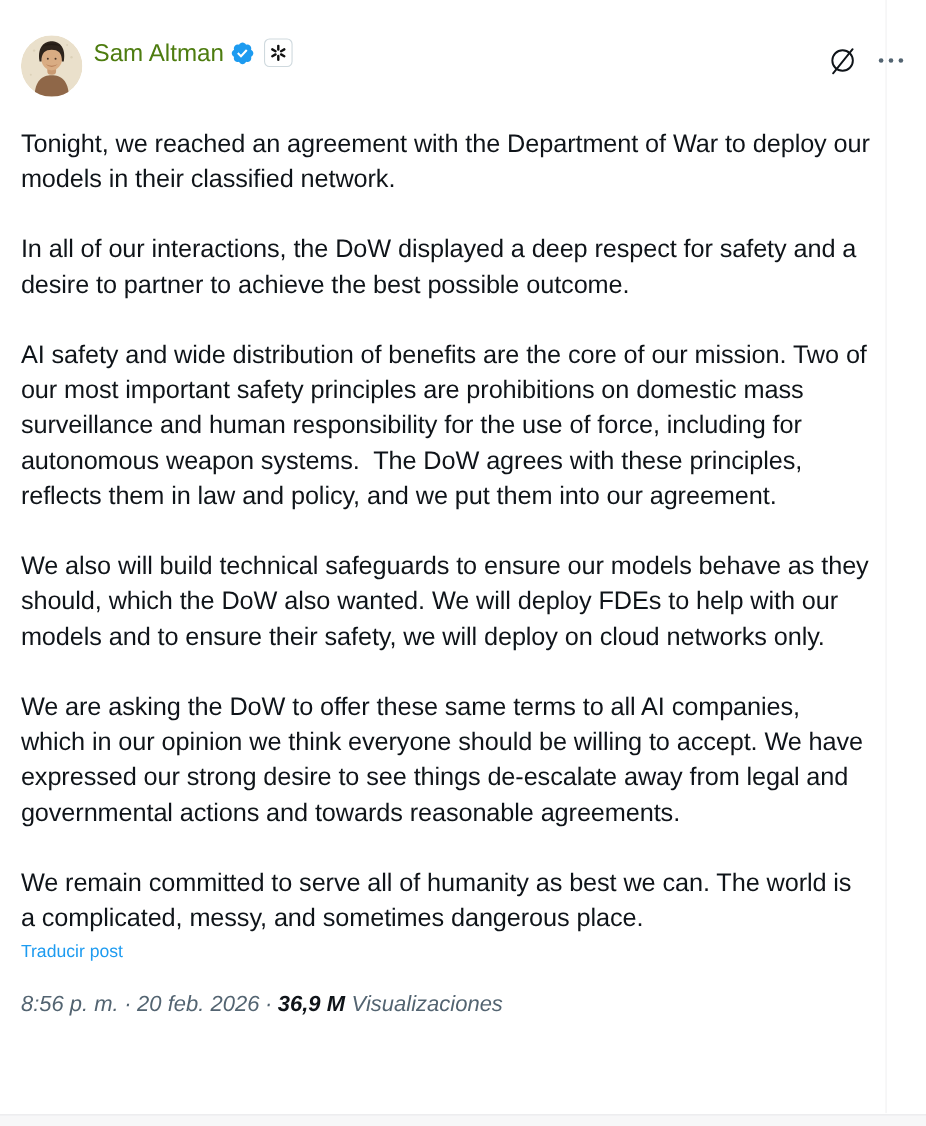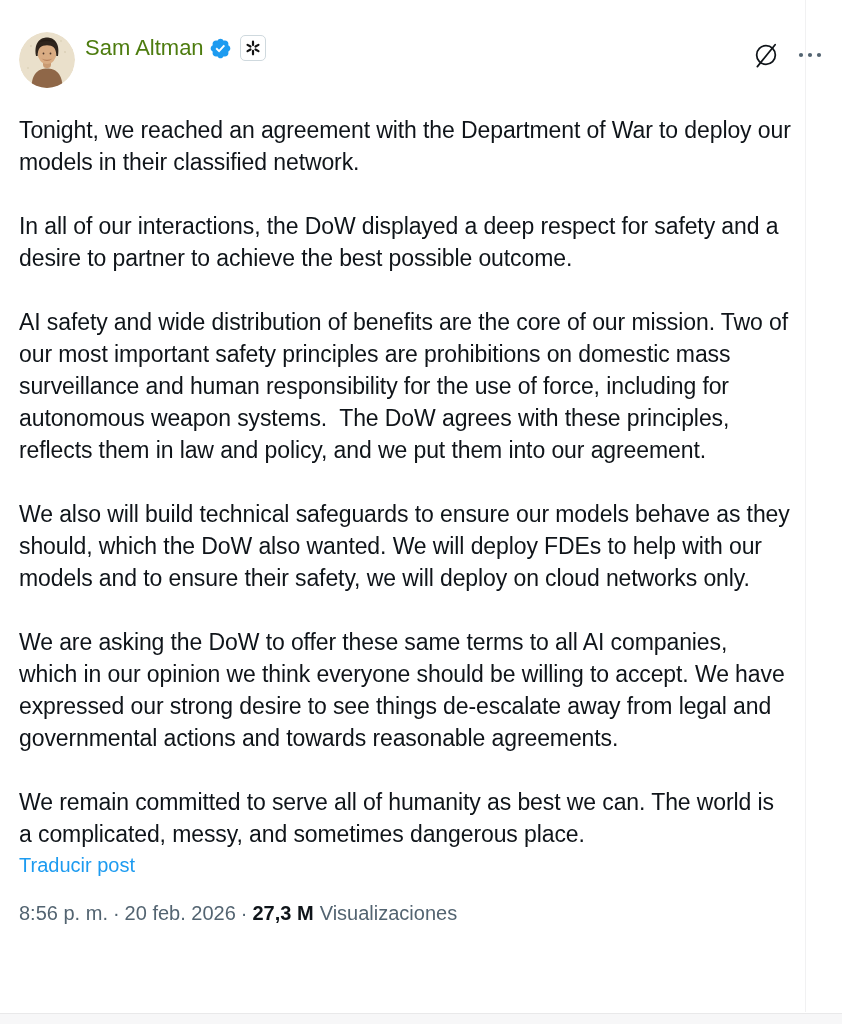--- a/index.html
+++ b/index.html
@@ -44,29 +44,29 @@
     margin:26px 15px 0 19px;
     max-width:772px;
     font-size:23px; line-height:32px;
     letter-spacing:-0.1px;
     color:#0f1419;
     white-space:pre-wrap;
   }
   .translate-link {
     display:inline-block;
     margin:3px 19px 0 19px;
-    font-size:20px; line-height:25px;
+    font-size:16px; line-height:25px;
     color:#1d9bf0; text-decoration:none; cursor:pointer;
   }
   
   .tweet-meta {
     margin:23px 19px 0 19px;
     font-size:20px; line-height:25px;
     color:#536471;
-    display:flex; align-items:baseline;
+    display:flex; align-items:baseline;font-style:italic;
   }
   .meta-sep { margin:0 5px; }
   .views-count { color:#0f1419; font-weight:700; }
   .views-label { margin-left:6px; }
   
   .column-border {
     position:absolute; top:0; left:805px; width:1px; height:1012px;
     background:#f1f1f2;
   }
   .bottom-strip {
@@ -151,20 +151,20 @@
 
 We remain committed to serve all of humanity as best we can. The world is a complicated, messy, and sometimes dangerous place.</div>
 
   <a class="translate-link">Traducir post</a>
 
   <div class="tweet-meta">
     <span>8:56 p. m.</span>
     <span class="meta-sep">·</span>
     <span>20 feb. 2026</span>
     <span class="meta-sep">·</span>
-    <span class="views-count">27,3 M</span>
+    <span class="views-count">36,9 M</span>
     <span class="views-label">Visualizaciones</span>
   </div>
 
   <div class="column-border"></div>
   <div class="bottom-strip"></div>
 
 </div>
 
 </body></html>

